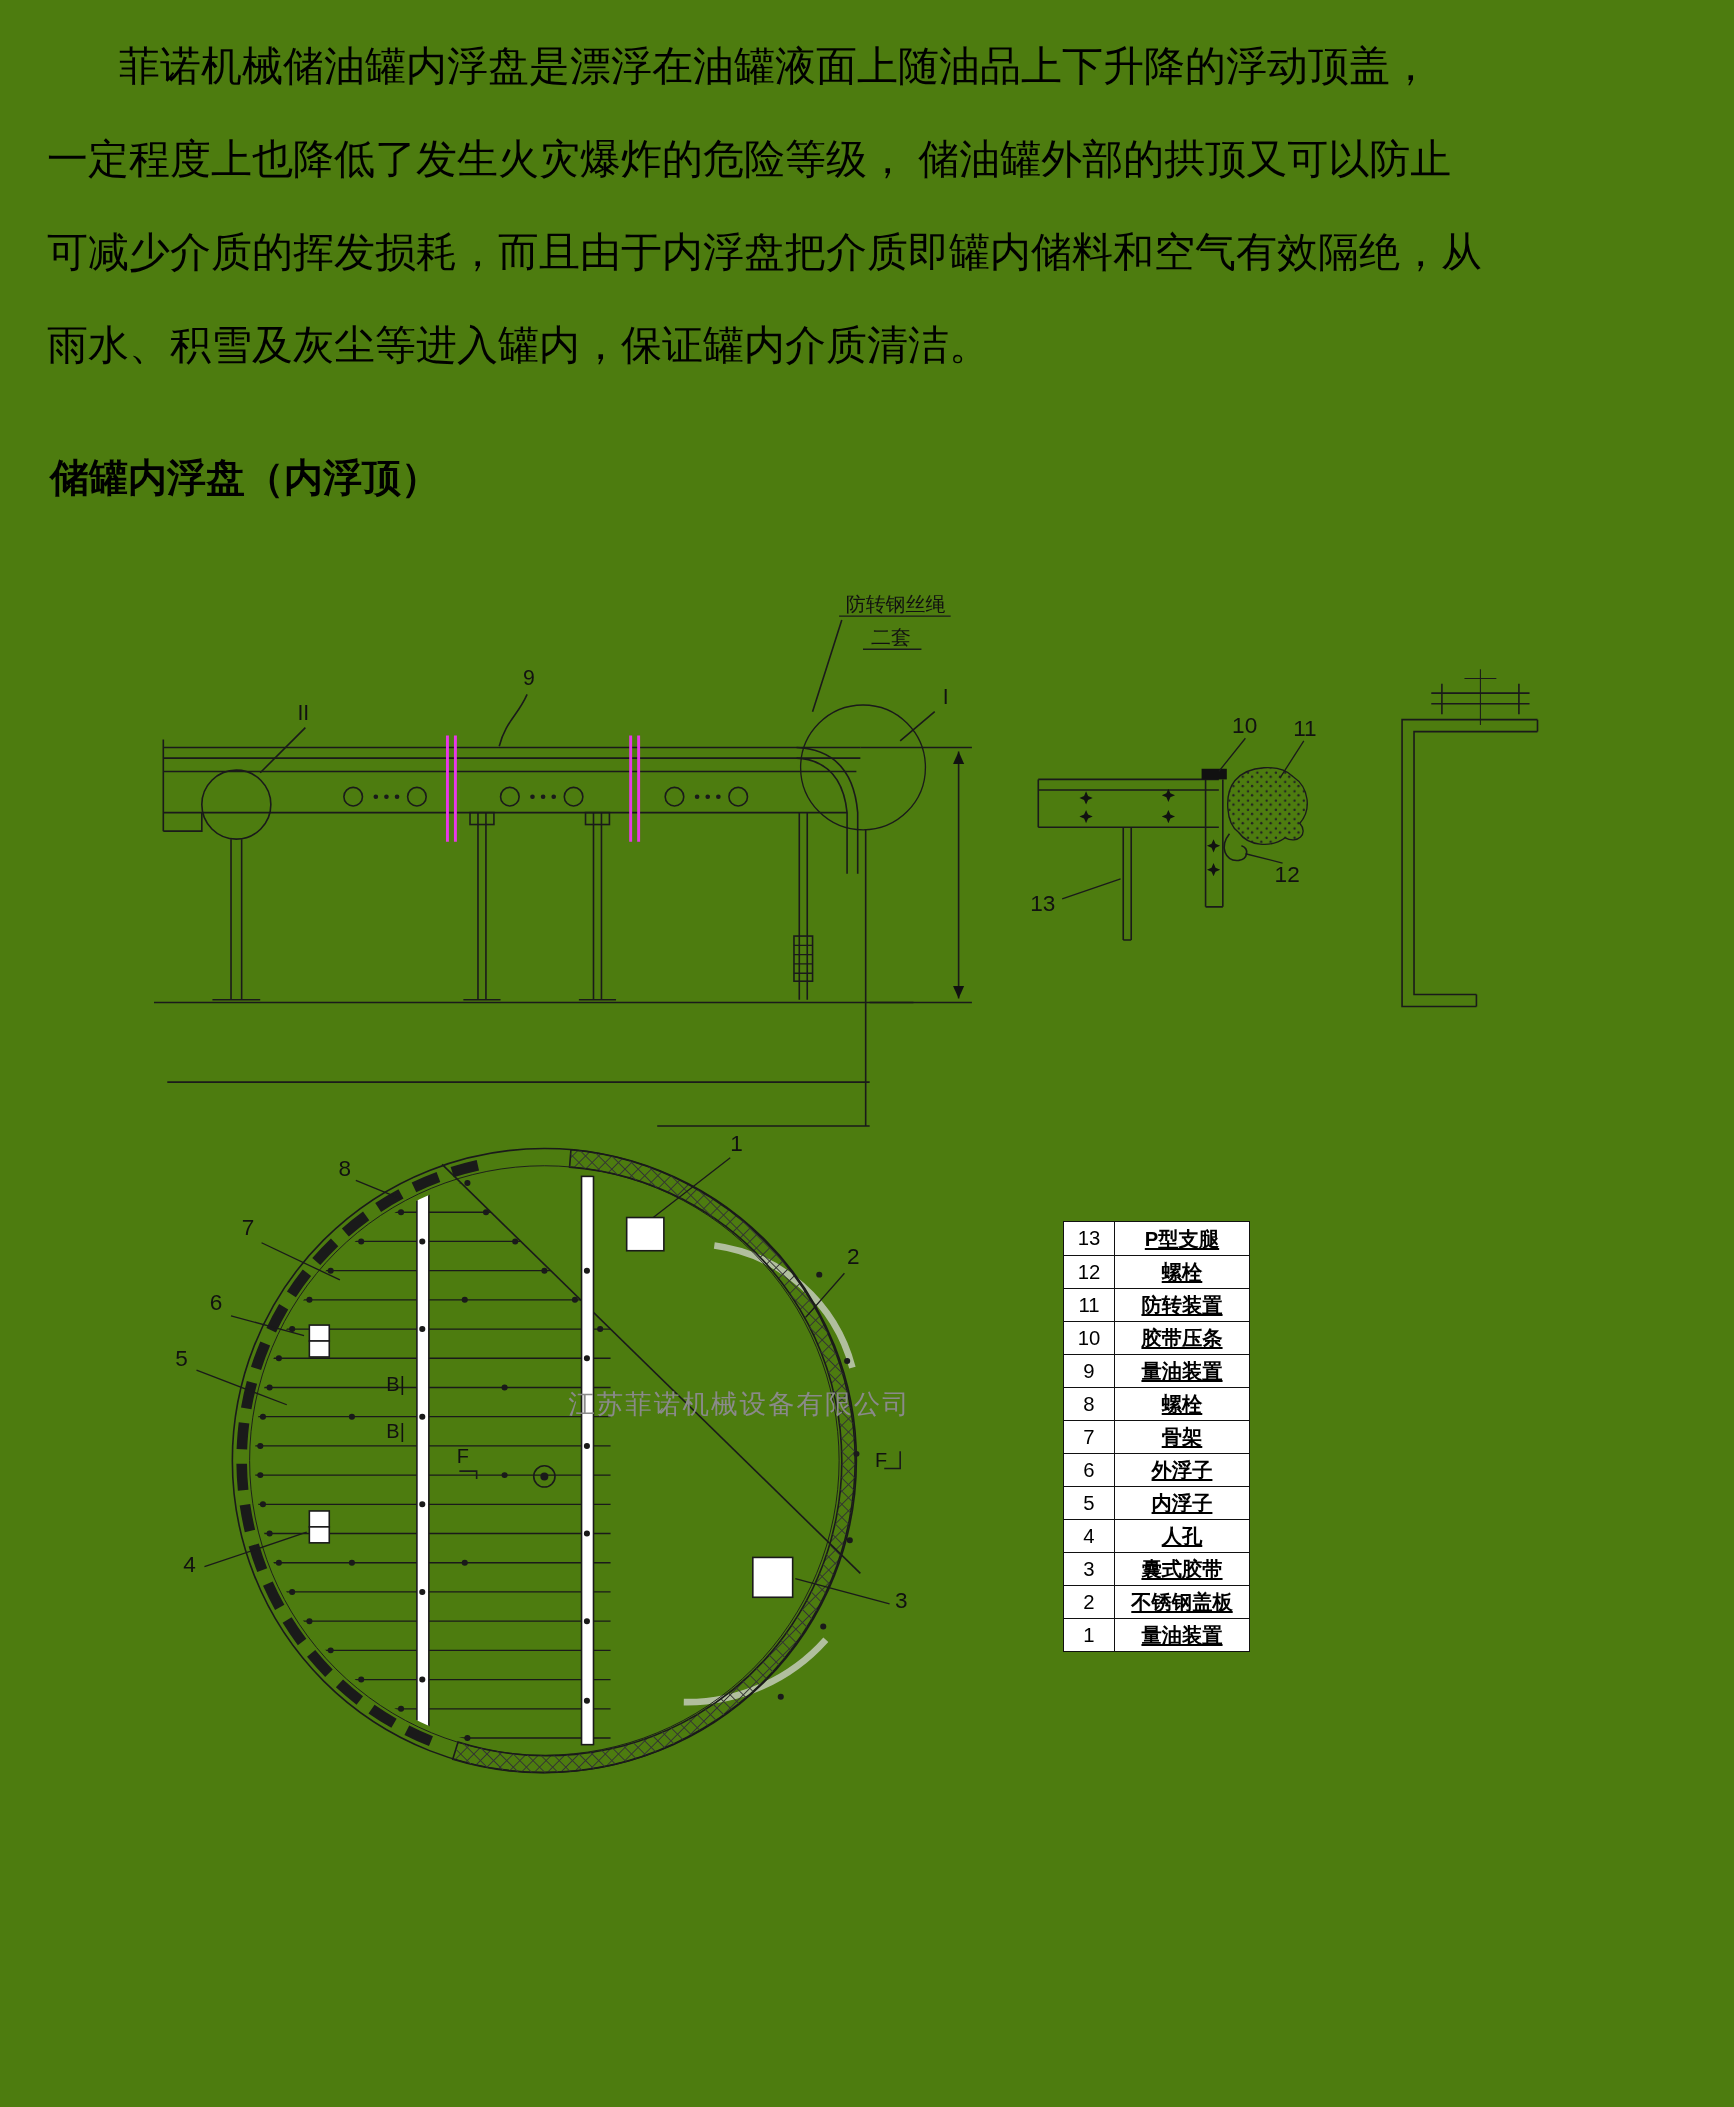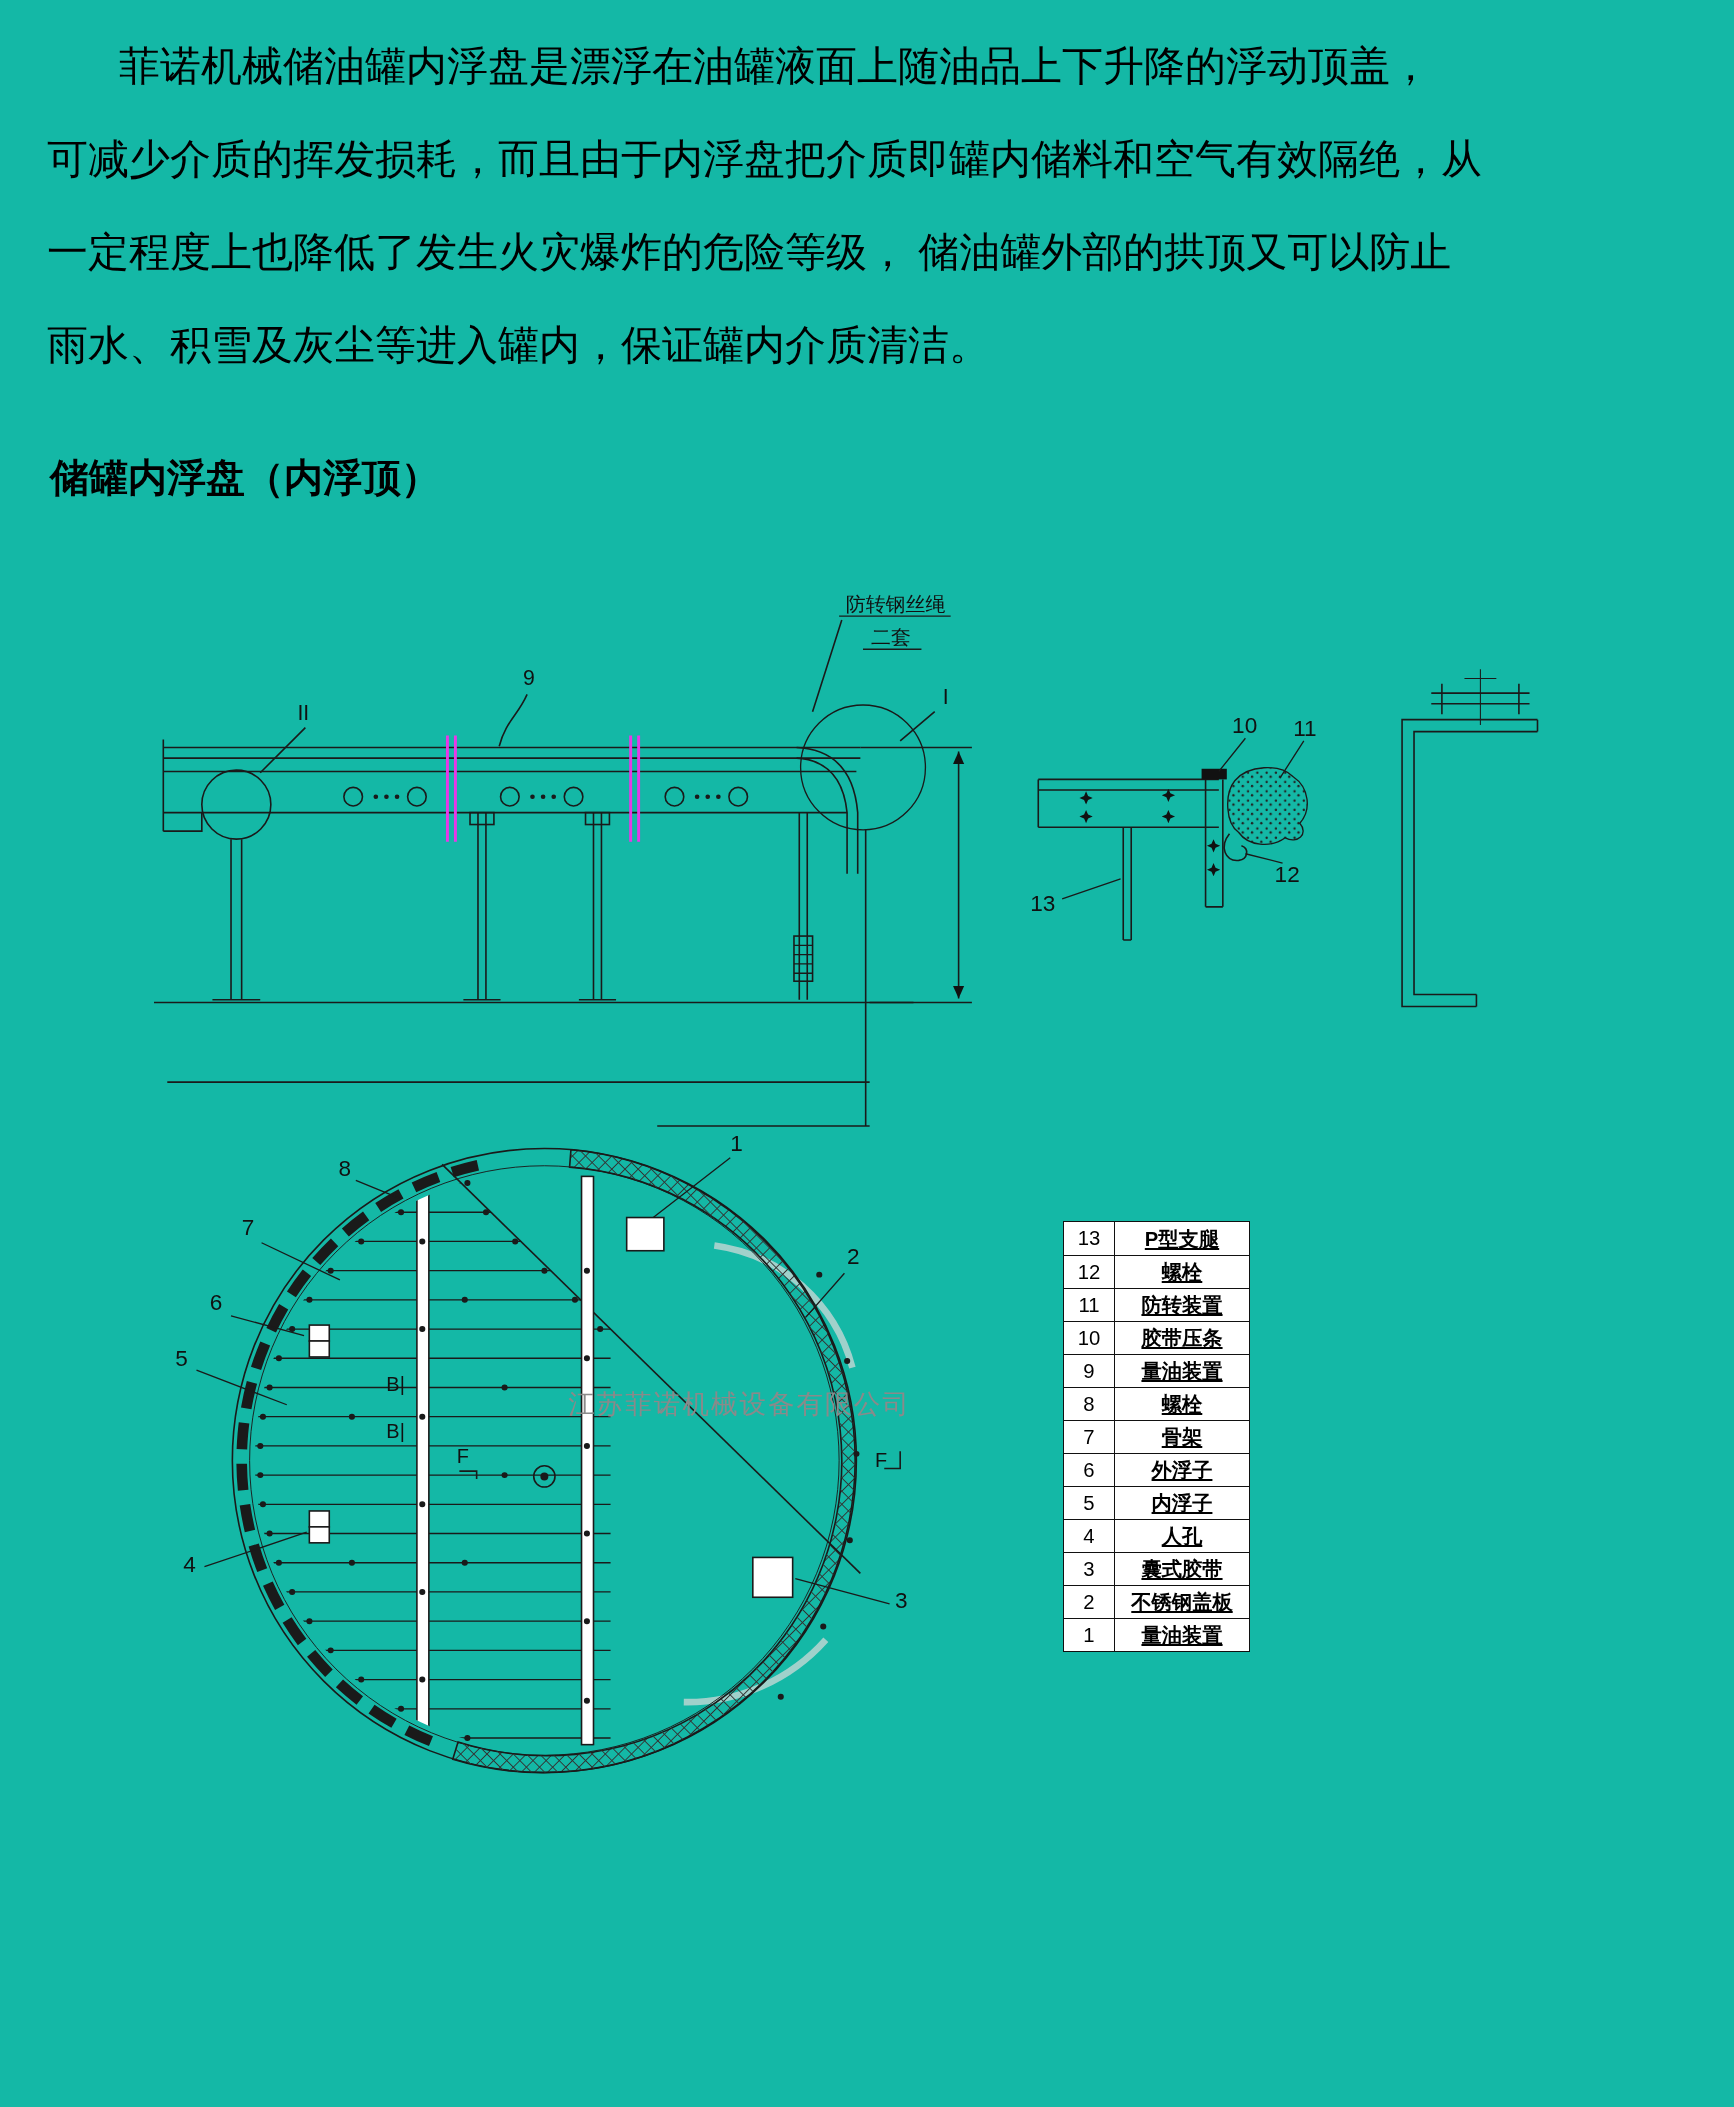--- a/index.html
+++ b/index.html
@@ -1,16 +1,16 @@
 <!DOCTYPE html>
 <html style="font-size:12px"><head>
 <meta charset="utf-8">
 <style>
   html,body{margin:0;padding:0;background:#fff;}
-  .page{position:relative;width:1734px;height:2108px;background:#14b8a6;overflow:hidden;color:#000;}
+  .page{position:relative;width:1734px;height:2108px;background:#4d7c0f;overflow:hidden;color:#000;}
   .para{position:absolute;left:47px;top:19.6px;width:1643px;
         font-family:"Liberation Serif",serif;font-size:41px;line-height:93px;color:#000;}
   .para .ln{white-space:nowrap;}
   .para .ln.first{text-indent:72px;}
   .heading{position:absolute;left:50px;top:451px;
         font-family:"Liberation Sans",sans-serif;font-weight:bold;font-size:39px;color:#000;}
   svg.drawing{position:absolute;left:0;top:584px;width:1734px;height:1206px;}
   svg text{font-family:"Liberation Sans",sans-serif;fill:#111;}
   .lbl{font-size:17px;}
   .lbl-sm{font-size:15px;}
@@ -24,22 +24,22 @@
         font-size:20.3px;}
   .pt-name{flex:1;display:flex;align-items:center;justify-content:center;font-size:20.3px;font-weight:600;text-decoration:underline;}
 </style>
 </head>
 <body>
 
 <div class="page">
 
   <div class="para">
     <div class="ln first">菲诺机械储油罐内浮盘是漂浮在油罐液面上随油品上下升降的浮动顶盖，</div>
+    <div class="ln">一定程度上也降低了发生火灾爆炸的危险等级， 储油罐外部的拱顶又可以防止</div>
     <div class="ln">可减少介质的挥发损耗，而且由于内浮盘把介质即罐内储料和空气有效隔绝，从</div>
-    <div class="ln">一定程度上也降低了发生火灾爆炸的危险等级， 储油罐外部的拱顶又可以防止</div>
     <div class="ln">雨水、积雪及灰尘等进入罐内，保证罐内介质清洁。</div>
   </div>
 
   <div class="heading">储罐内浮盘（内浮顶）</div>
 
   <svg class="drawing" viewBox="0 0 1306 908">
     <defs>
       <pattern id="xh1" width="7" height="7" patternUnits="userSpaceOnUse" patternTransform="rotate(45)">
         <line x1="0" y1="0" x2="0" y2="7" stroke="#333" stroke-width="1.4"></line>
       </pattern>

